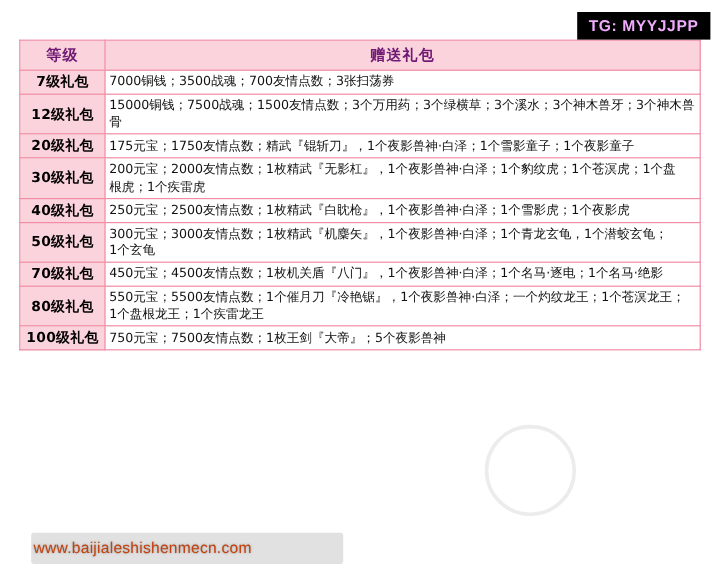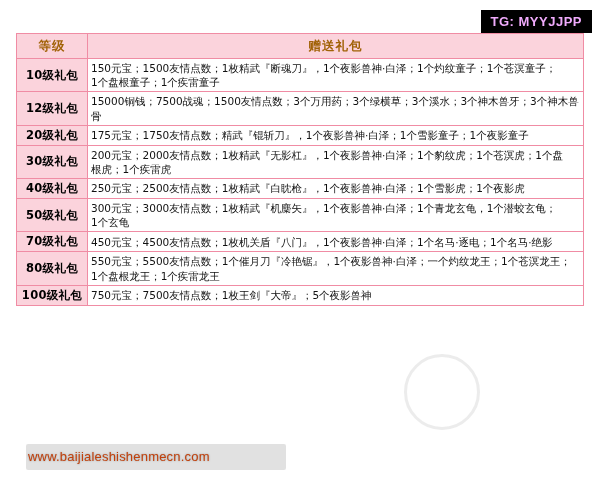--- a/index.html
+++ b/index.html
@@ -47,21 +47,21 @@
     table-layout: fixed;
     background: #ffffff;
   }
   table.gift th, table.gift td {
     border: 1px solid #f08ca4;
     vertical-align: middle;
     padding: 2px 3px;
   }
   table.gift thead th {
     background: #fbd3dc;
-    color: #a16207;
+    color: #701a75;
     font-size: 12.5px;
     font-weight: bold;
     text-align: center;
     height: 20px;
     letter-spacing: 1px;
   }
   td.level {
     width: 64px;
     background: #fbd3dc;
     text-align: center;
@@ -146,24 +146,23 @@
   <div class="table-wrap">
     <table class="gift">
       <thead>
         <tr>
           <th style="width:64px;">等级</th>
           <th>赠送礼包</th>
         </tr>
       </thead>
       <tbody id="gift-body">
           <tr>
-            <td class="level">10级礼包</td>
-            <td class="content">
-              <span class="line">150元宝；1500友情点数；1枚精武『断魂刀』，1个夜影兽神·白泽；1个灼纹童子；1个苍溟童子；</span>
-              <span class="line">1个盘根童子；1个疾雷童子</span>
+            <td class="level">7级礼包</td>
+            <td class="content">
+              <span class="line">7000铜钱；3500战魂；700友情点数；3张扫荡券</span>
             </td>
           </tr>
           <tr>
             <td class="level">12级礼包</td>
             <td class="content">
               <span class="line">15000铜钱；7500战魂；1500友情点数；3个万用药；3个绿横草；3个溪水；3个神木兽牙；3个神木兽</span>
               <span class="line">骨</span>
             </td>
           </tr>
           <tr>

